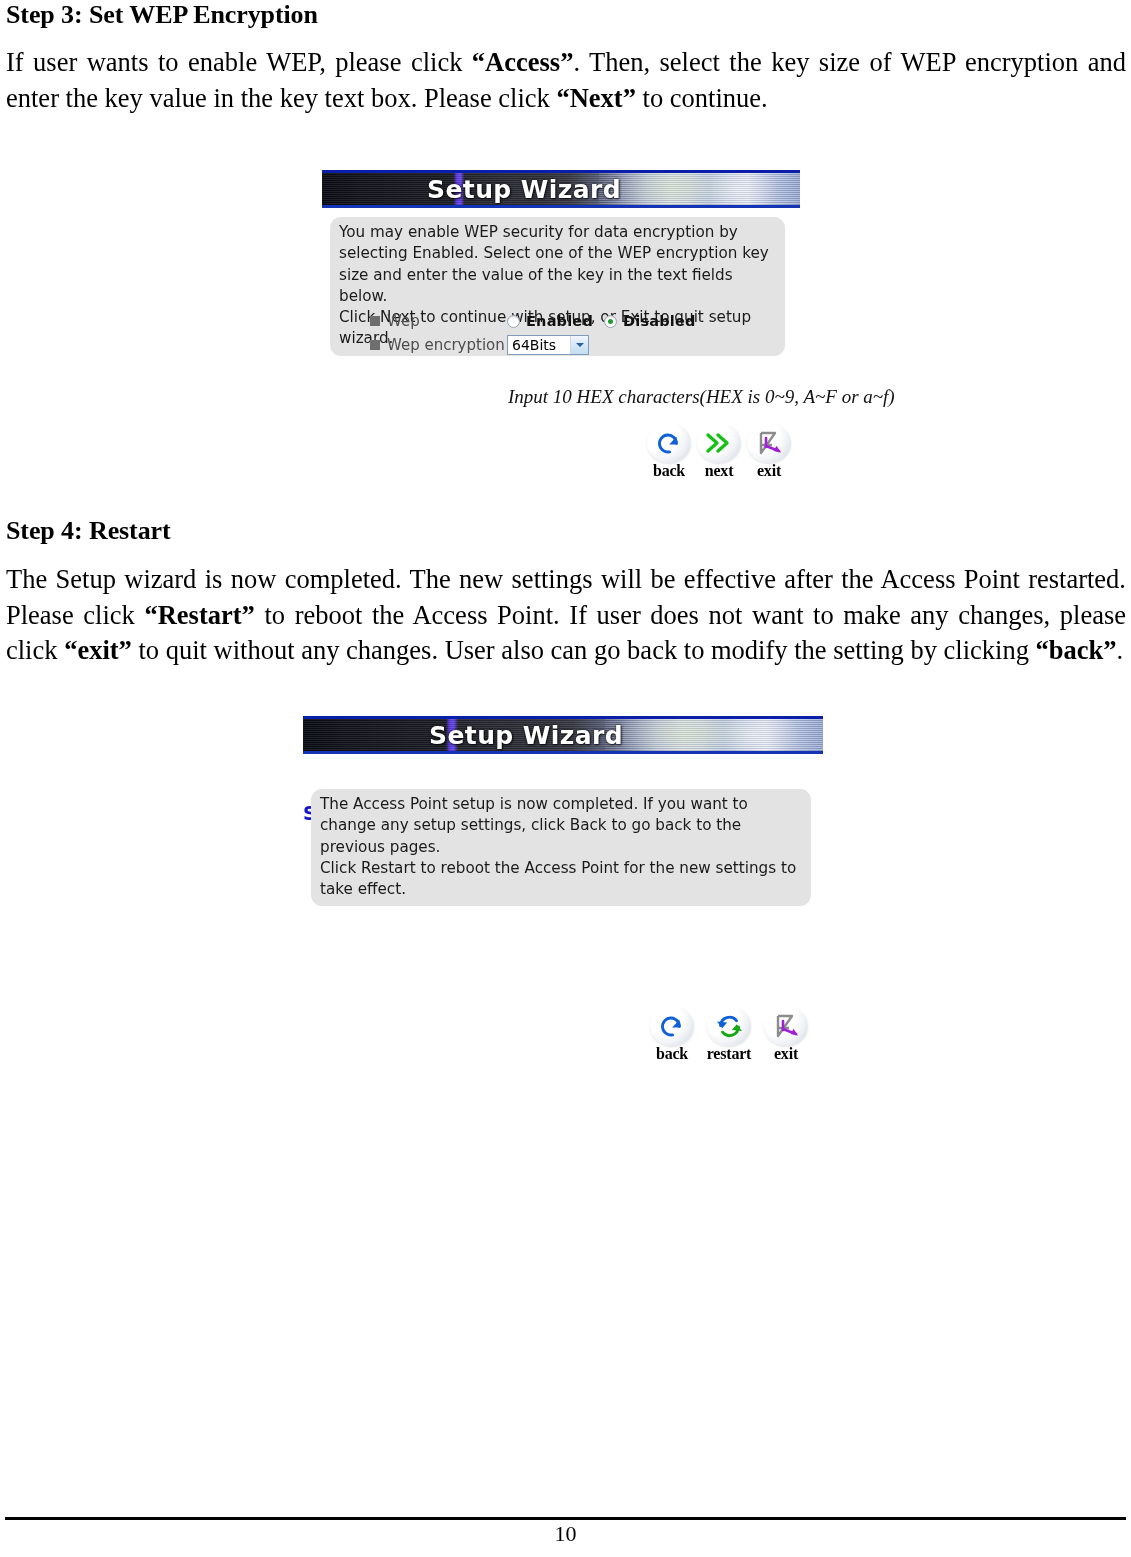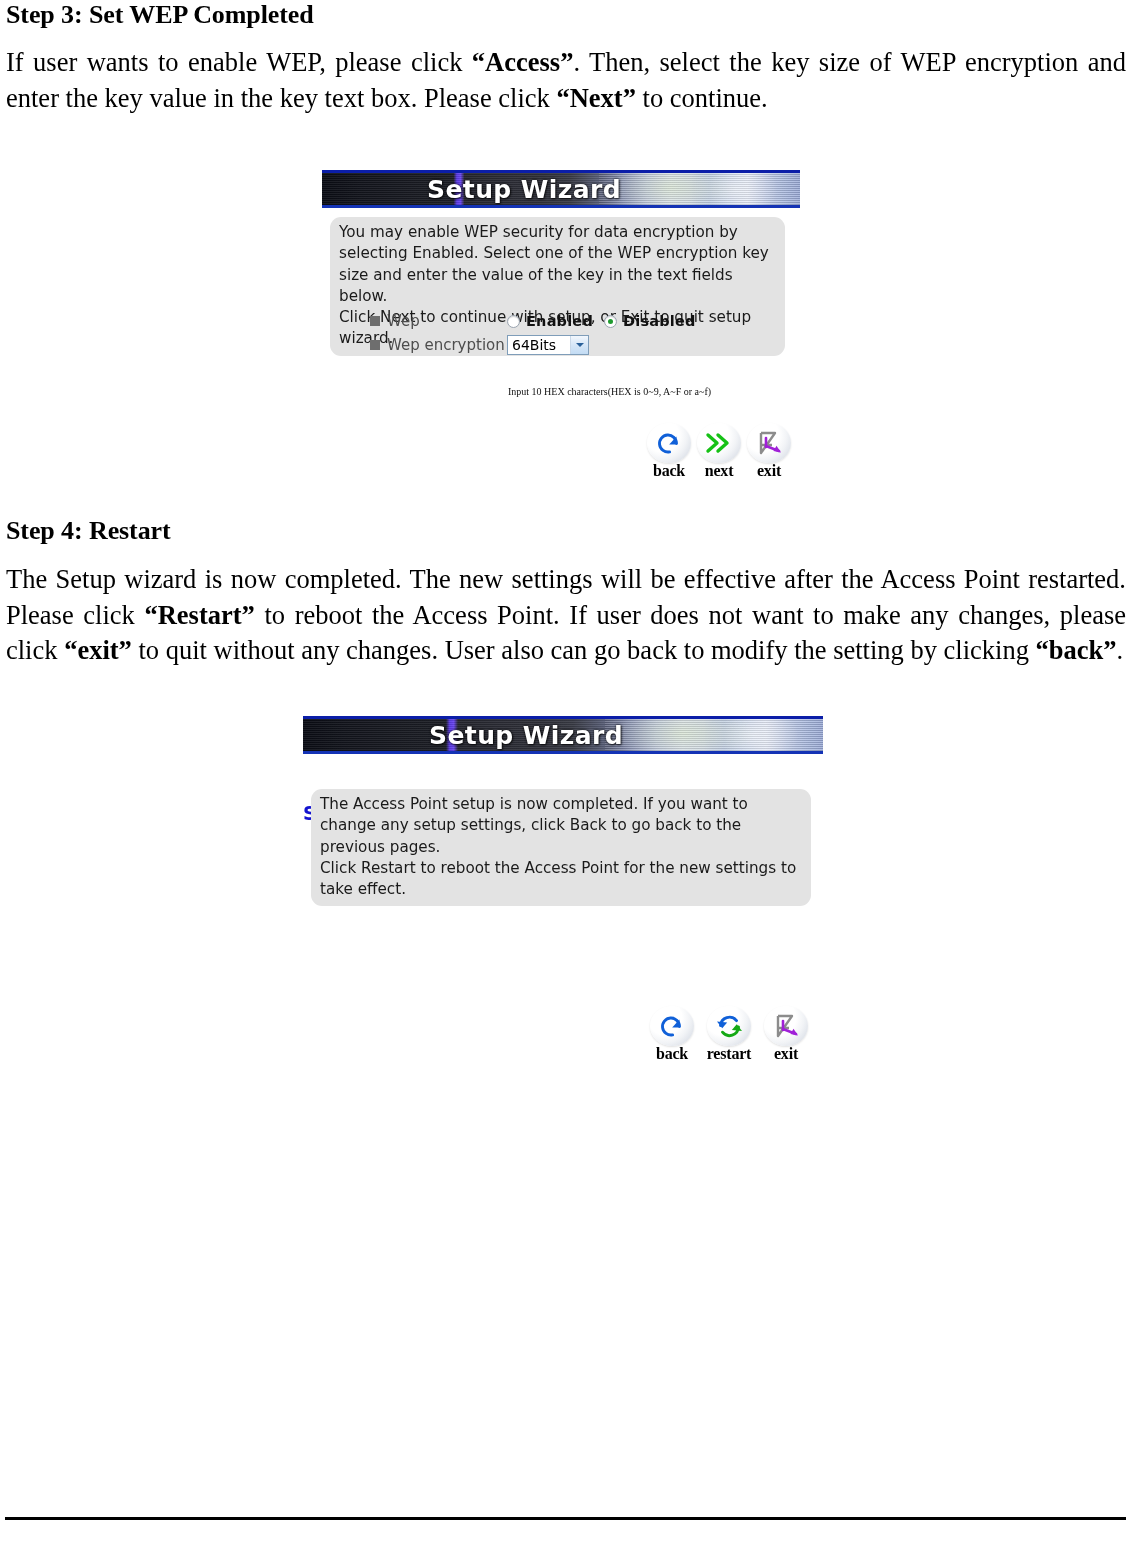--- a/index.html
+++ b/index.html
@@ -246,23 +246,24 @@
   }
   .wz-input-text {
     font-family: "DejaVu Sans Mono", monospace;
     font-size: 14px;
     letter-spacing: -0.2px;
     color: #000;
   }
   .wz-hint {
     position: absolute;
     font-family: "Liberation Serif", serif;
-    font-size: 10px;
+    font-size: 19px;
     color: #111;
     white-space: nowrap;
+    font-style: italic;
   }
 
   
   .wz-nav {
     position: absolute;
     display: flex;
     align-items: center;
   }
   .wz-btn {
     display: flex;
@@ -306,21 +307,21 @@
     font-family: "Liberation Serif", serif;
     font-size: 22px;
     color: #000;
   }
 </style>
 </head>
 <body>
 
 <div class="page">
 
-  <div class="doc-heading" style="left:6px; top:0px; width:600px;">Step 3: Set WEP Completed</div>
+  <div class="doc-heading" style="left:6px; top:0px; width:600px;">Step 3: Set WEP Encryption</div>
 
   <div class="doc-para" style="left:6px; top:45px; width:1120px;">If user wants to enable WEP, please click <b>“Access”</b>. Then, select the key size of WEP encryption and enter the key value in the key text box. Please click <b>“Next”</b> to continue.</div>
 
   <div class="wizard" style="left:322px; top:170px; width:478px; height:330px;">
 
     <div class="wz-banner" style="width:478px;">
       <div class="wz-banner-sheen"></div>
       <div class="wz-banner-scan"></div>
       <div class="wz-banner-title">Setup Wizard</div>
     </div>
@@ -451,14 +452,15 @@
             <path d="M27 23.5 L19.5 22 L22.5 16.8 Z" fill="#a020d8"></path>
           </svg>
         </div>
         <div class="wz-btn-label">exit</div>
       </div>
 
     </div>
   </div>
 
   <div class="footer-rule" style="left:5px; top:1517px; width:1121px; height:3px;"></div>
+  <div class="footer-page" style="left:0; top:1521px;">10</div>
 
 </div>
 
 </body></html>

